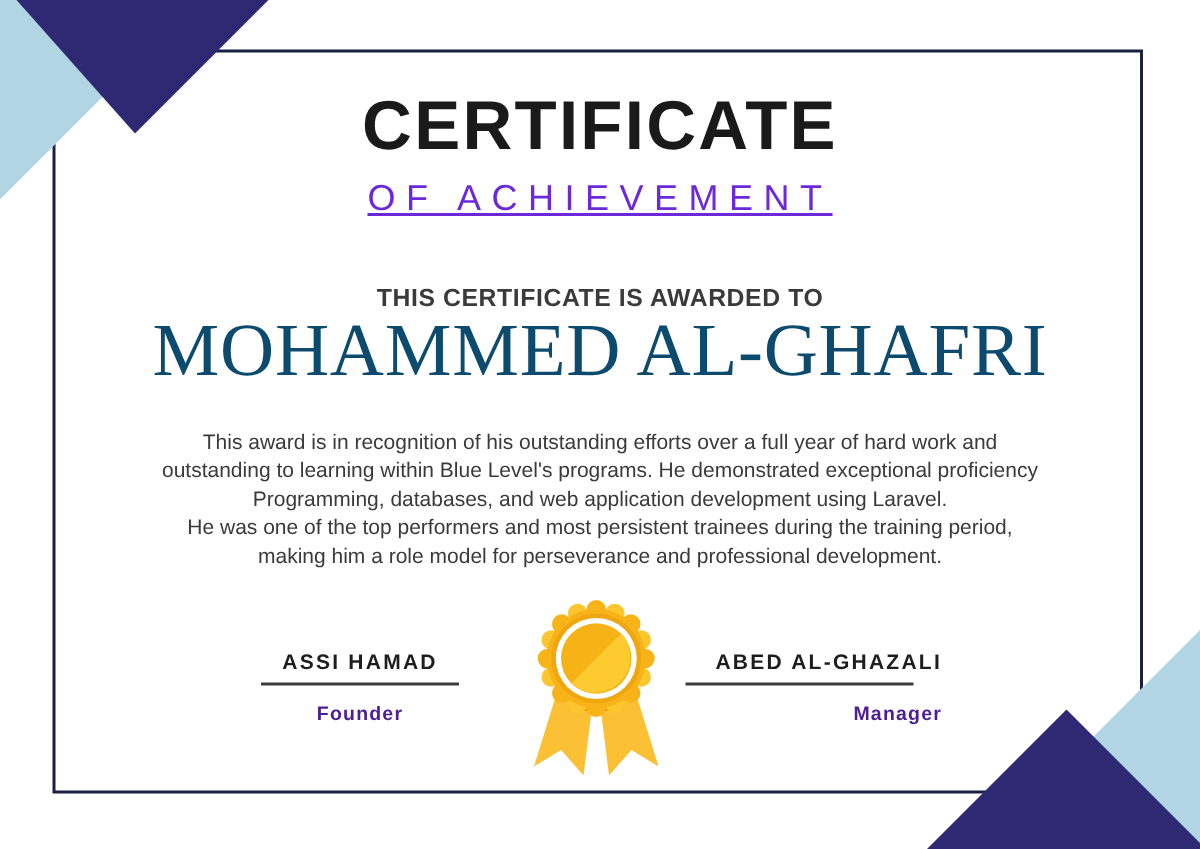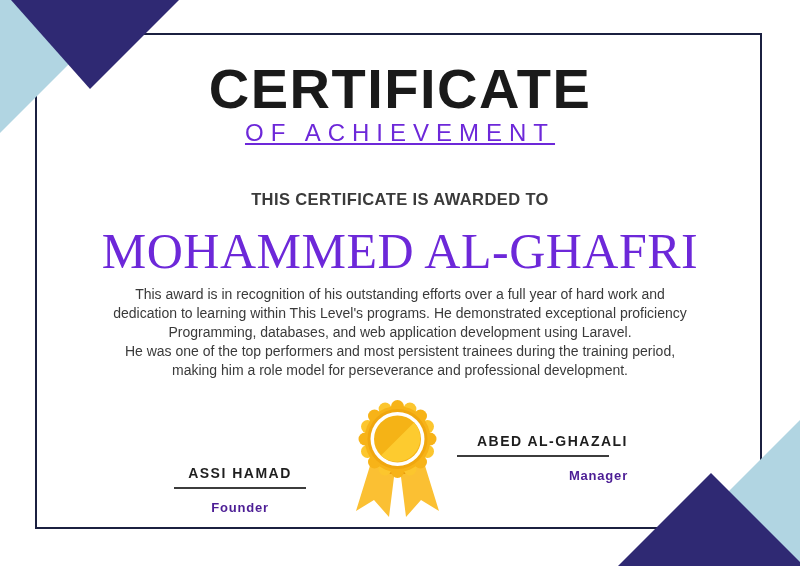--- a/index.html
+++ b/index.html
@@ -21,48 +21,48 @@
   
   .corner{position:absolute;z-index:2;display:block;}
   .corner-tl{left:0;top:0;}
   .corner-br{right:0;bottom:0;}
   .tri-light{fill:var(--light_blue,#B1D5E2);}
   .tri-navy{fill:var(--navy,#2F2973);}
   
   .centered{position:absolute;left:0;right:0;text-align:center;z-index:3;}
   .title{
     top:56px;
-    font-size:56px;font-weight:bold;letter-spacing:1.5px;
+    font-size:46px;font-weight:bold;letter-spacing:1.5px;
     color:var(--title_text,#1A1A1A);
   }
   .subtitle{
     top:119px;
     font-size:24px;font-weight:400;letter-spacing:7px;
     color:#6d28d9;
     text-decoration:underline;
   }
   .awarded{
     top:190px;
     font-size:16.5px;font-weight:700;letter-spacing:0.4px;
     color:var(--body_text,#3A3A3A);
   }
   .recipient{
-    top:222px;
+    top:204px;
     font-family:"Liberation Serif", serif;
     font-size:50px;font-weight:400;letter-spacing:0.5px;
-    color:#6d28d9;
+    color:#0c4a6e;
   }
   .body-text{
     top:285px;
     font-size:14px;line-height:19px;
     color:var(--body_text,#3A3A3A);
   }
   
   .sig{position:absolute;top:433px;text-align:center;z-index:3;}
-  .sig-left{left:150px;width:180px;margin-top:32px;}
+  .sig-left{left:150px;width:180px;}
   .sig-right{left:438px;width:190px;text-align:right;}
   .sig-name{
     font-size:14px;font-weight:bold;letter-spacing:1.5px;
     color:#1E1E1E;
   }
   .sig-line{
     height:0;border-top:2px solid #3C3C3C;
     margin:6px auto 11px auto;
   }
   .sig-left .sig-line{width:132px;}
@@ -100,21 +100,21 @@
     <polygon class="tri-navy" points="111,107 18,200 204,200"></polygon>
   </svg>
 
   <div class="centered title">CERTIFICATE</div>
   <div class="centered subtitle">OF ACHIEVEMENT</div>
   <div class="centered awarded">THIS CERTIFICATE IS AWARDED TO</div>
   <div class="centered recipient">MOHAMMED AL-GHAFRI</div>
 
   <div class="centered body-text">
     <div>This award is in recognition of his outstanding efforts over a full year of hard work and</div>
-    <div>dedication to learning within This Level's programs. He demonstrated exceptional proficiency</div>
+    <div>outstanding to learning within Blue Level's programs. He demonstrated exceptional proficiency</div>
     <div>Programming, databases, and web application development using Laravel.</div>
     <div>He was one of the top performers and most persistent trainees during the training period,</div>
     <div>making him a role model for perseverance and professional development.</div>
   </div>
 
   <div class="sig sig-left">
     <div class="sig-name">ASSI HAMAD</div>
     <div class="sig-line"></div>
     <div class="sig-role">Founder</div>
   </div>

